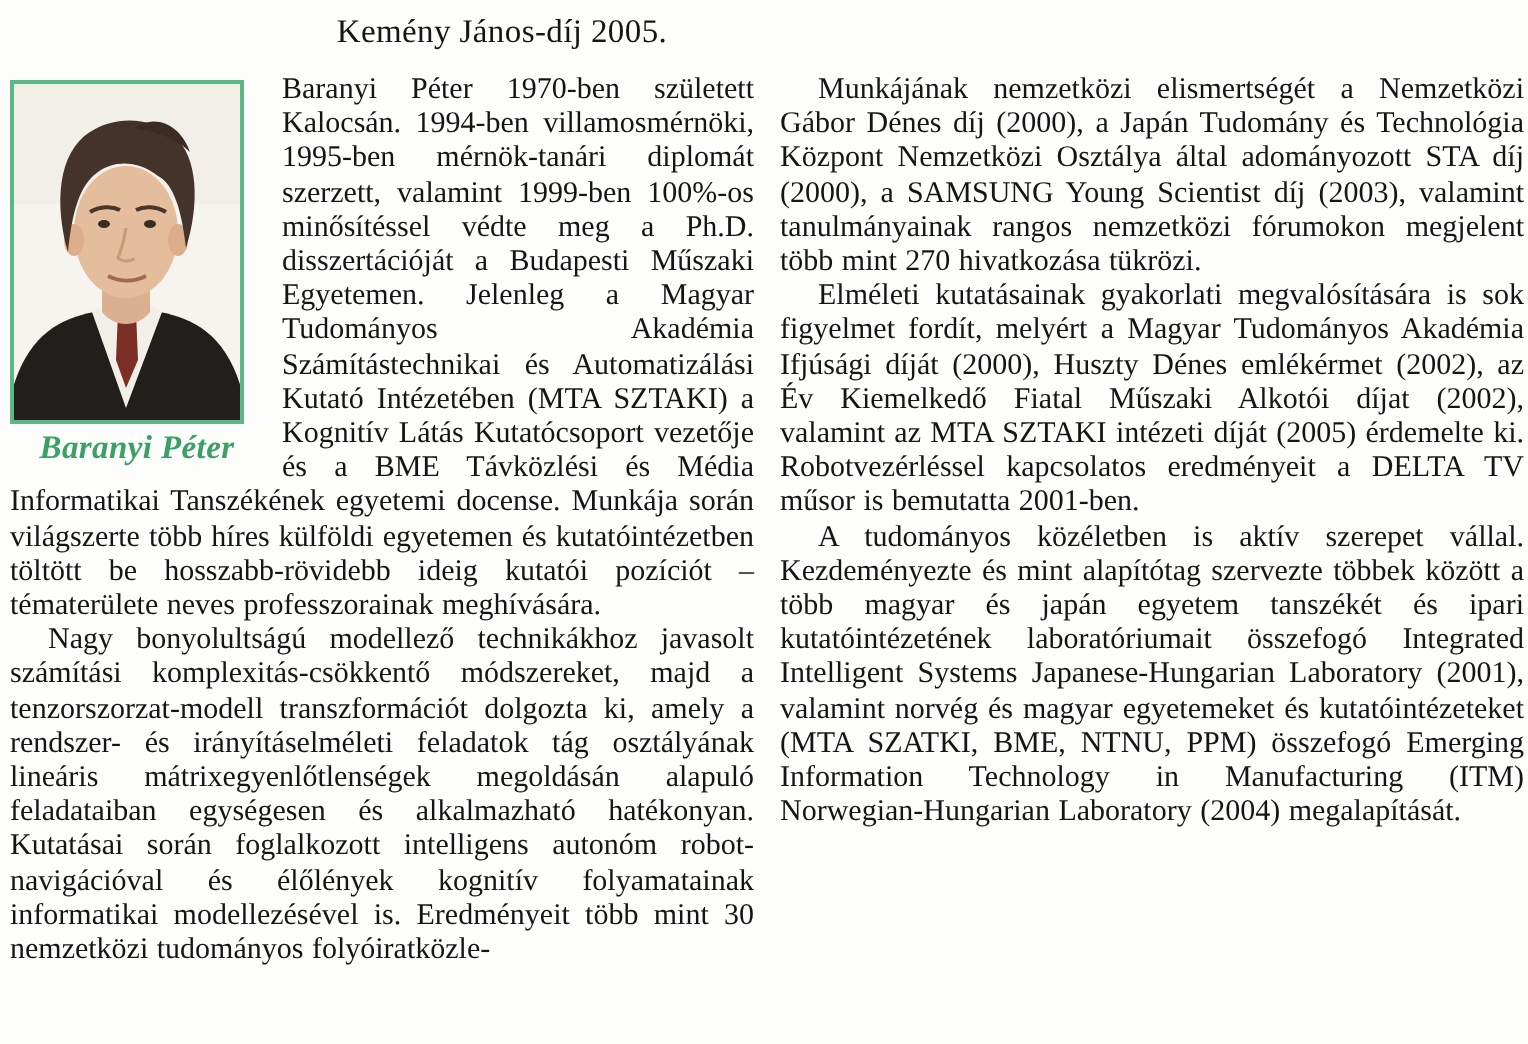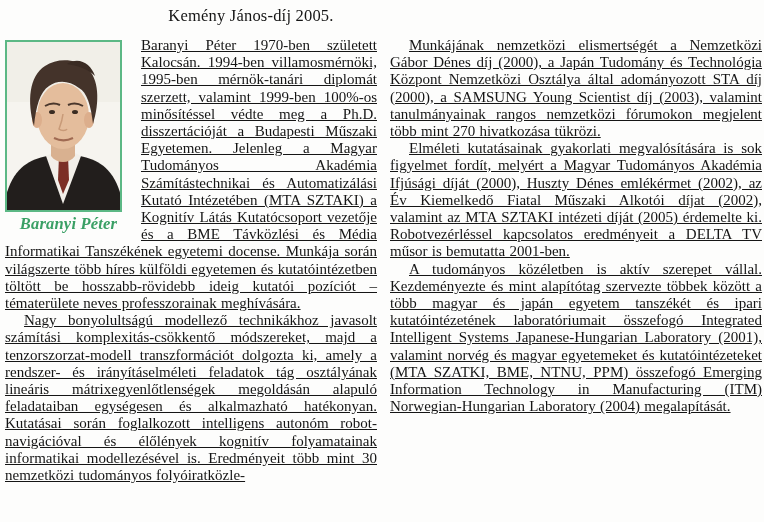--- a/index.html
+++ b/index.html
@@ -53,21 +53,20 @@
     font-style: italic;
     color: #3aa065;
     letter-spacing: 0.2px;
     white-space: nowrap;
   }
   p.body {
     margin: 0;
     font-size: 15px;
     line-height: 17.2px;
     word-spacing: 0.5px;
-    text-decoration: underline;
   }
   p.indent { text-indent: 19px; }
 </style>
 </head>
 <body>
 
 <div class="page">
   <div class="columns">
 
     <div class="col col-left">

